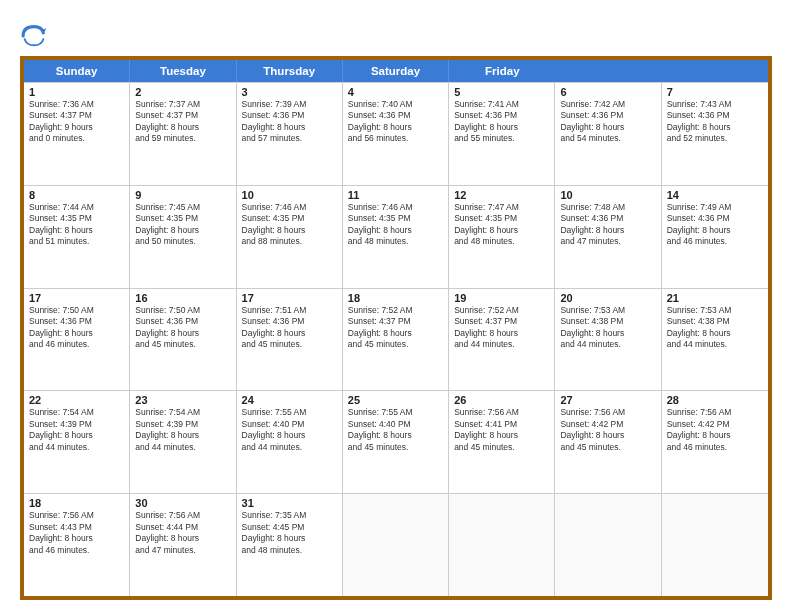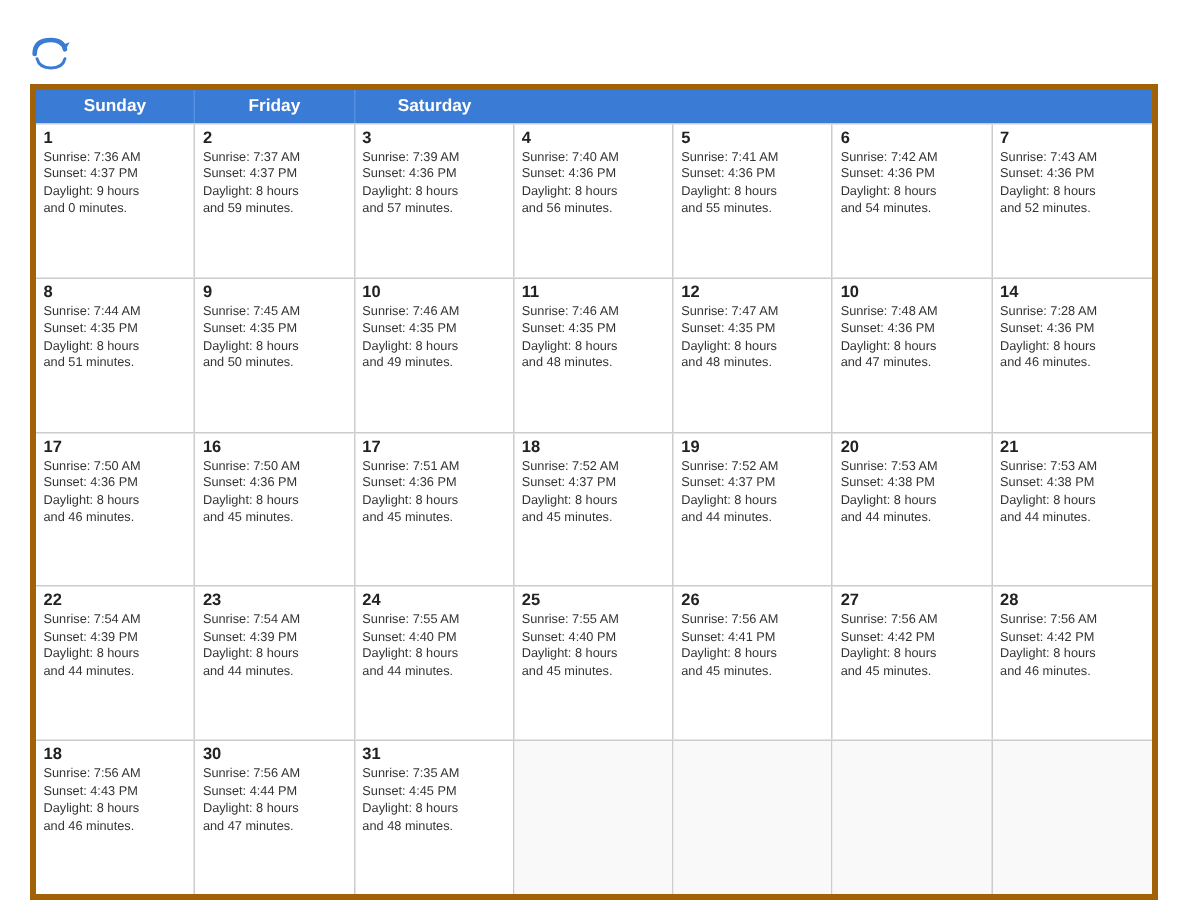--- a/index.html
+++ b/index.html
@@ -135,22 +135,24 @@
     </div>
     <div class="title-block">
       <div class="month-title"></div>
       <div class="subtitle"></div>
     </div>
   </div>
 
   <div class="calendar">
     <div class="cal-header-row">
     <div class="cal-header-cell">Sunday</div>
+        <div class="cal-header-cell">Tuesday</div>
+        <div class="cal-header-cell">Thursday</div>
+        <div class="cal-header-cell">Saturday</div>
         <div class="cal-header-cell">Friday</div>
-        <div class="cal-header-cell">Saturday</div>
       </div>
     <div class="cal-body">
     <div class="cal-week">
           <div class="cal-cell">
             <span class="cal-day-num">1</span>
             <div class="cal-cell-text">
               <div>Sunrise: 7:36 AM</div>
               <div>Sunset: 4:37 PM</div>
               <div>Daylight: 9 hours</div>
               <div>and 0 minutes.</div>
@@ -229,21 +231,21 @@
               <div>Daylight: 8 hours</div>
               <div>and 50 minutes.</div>
             </div>
           </div>
           <div class="cal-cell">
             <span class="cal-day-num">10</span>
             <div class="cal-cell-text">
               <div>Sunrise: 7:46 AM</div>
               <div>Sunset: 4:35 PM</div>
               <div>Daylight: 8 hours</div>
-              <div>and 49 minutes.</div>
+              <div>and 88 minutes.</div>
             </div>
           </div>
           <div class="cal-cell">
             <span class="cal-day-num">11</span>
             <div class="cal-cell-text">
               <div>Sunrise: 7:46 AM</div>
               <div>Sunset: 4:35 PM</div>
               <div>Daylight: 8 hours</div>
               <div>and 48 minutes.</div>
             </div>
@@ -262,21 +264,21 @@
             <div class="cal-cell-text">
               <div>Sunrise: 7:48 AM</div>
               <div>Sunset: 4:36 PM</div>
               <div>Daylight: 8 hours</div>
               <div>and 47 minutes.</div>
             </div>
           </div>
           <div class="cal-cell">
             <span class="cal-day-num">14</span>
             <div class="cal-cell-text">
-              <div>Sunrise: 7:28 AM</div>
+              <div>Sunrise: 7:49 AM</div>
               <div>Sunset: 4:36 PM</div>
               <div>Daylight: 8 hours</div>
               <div>and 46 minutes.</div>
             </div>
           </div>
         </div>
         <div class="cal-week">
           <div class="cal-cell">
             <span class="cal-day-num">17</span>
             <div class="cal-cell-text">

